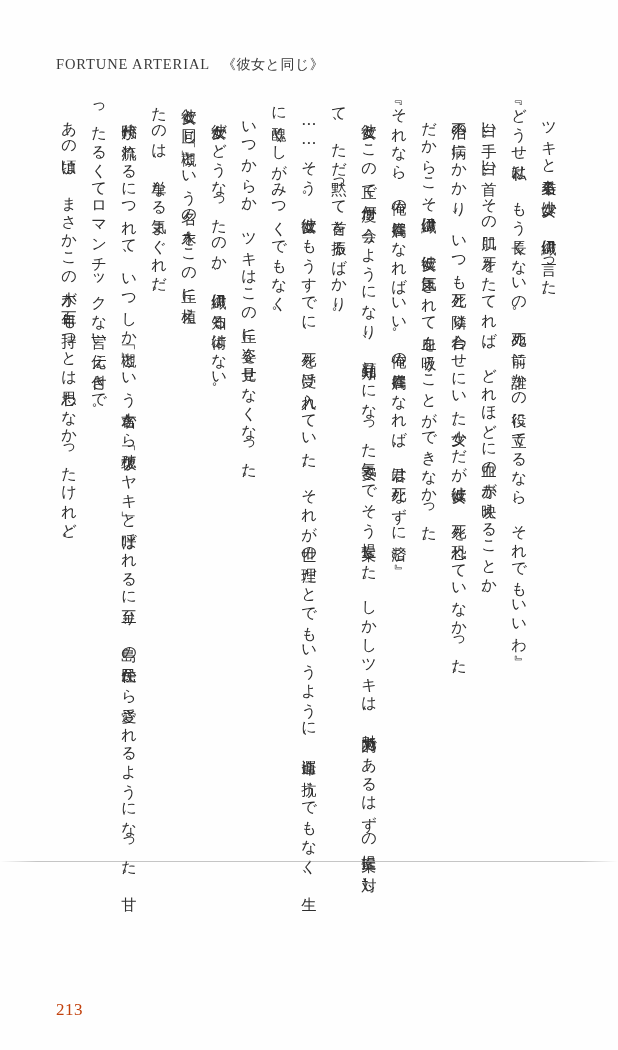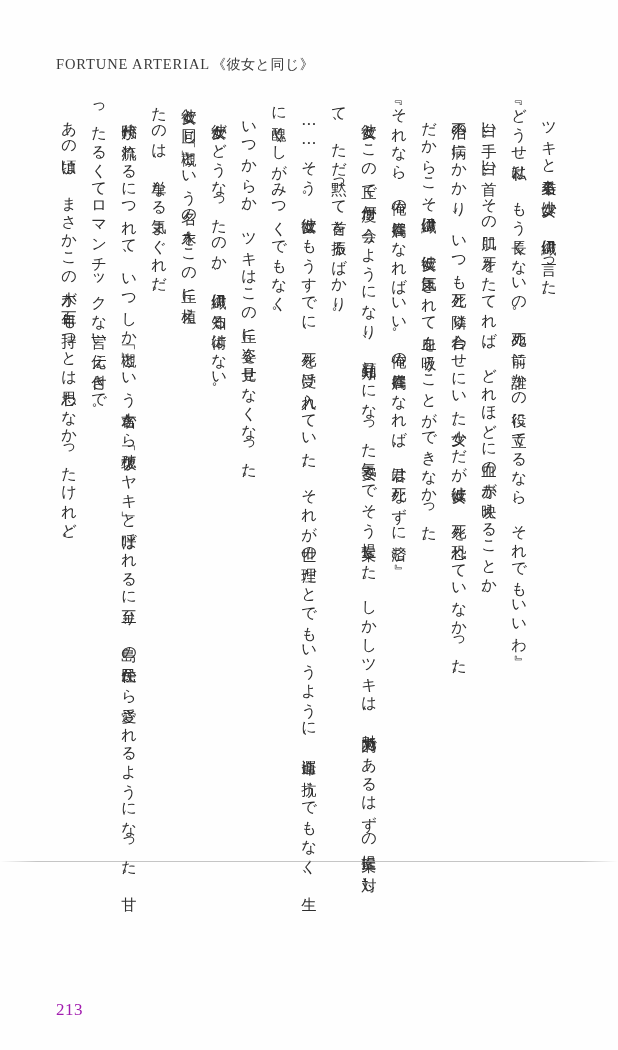--- a/index.html
+++ b/index.html
@@ -24,21 +24,21 @@
 
   
   .header {
     position: absolute;
     top: 56px;
     left: 56px;
     right: 56px;
     height: 22px;
     display: flex;
     align-items: baseline;
-    gap: 2px;
+    gap: 12px;
     white-space: nowrap;
   }
   .header .series {
     font-family: "Liberation Serif", "DejaVu Serif", serif;
     font-size: 14.5px;
     letter-spacing: 0.9px;
     color: #3a3a3a;
   }
   .header .volume {
     font-family: "DejaVu Serif", "Liberation Serif", serif;
@@ -85,21 +85,21 @@
   }
 
   
   .folio {
     position: absolute;
     left: 56px;
     bottom: 30px;
     font-family: "Liberation Serif", "DejaVu Serif", serif;
     font-size: 17px;
     letter-spacing: 0.5px;
-    color: #a21caf;
+    color: #c2410c;
     margin-top: 20px;
   }
 </style>
 </head>
 <body>
 
 <div class="page">
 
   <div class="header">
     <span class="series">FORTUNE ARTERIAL</span>

